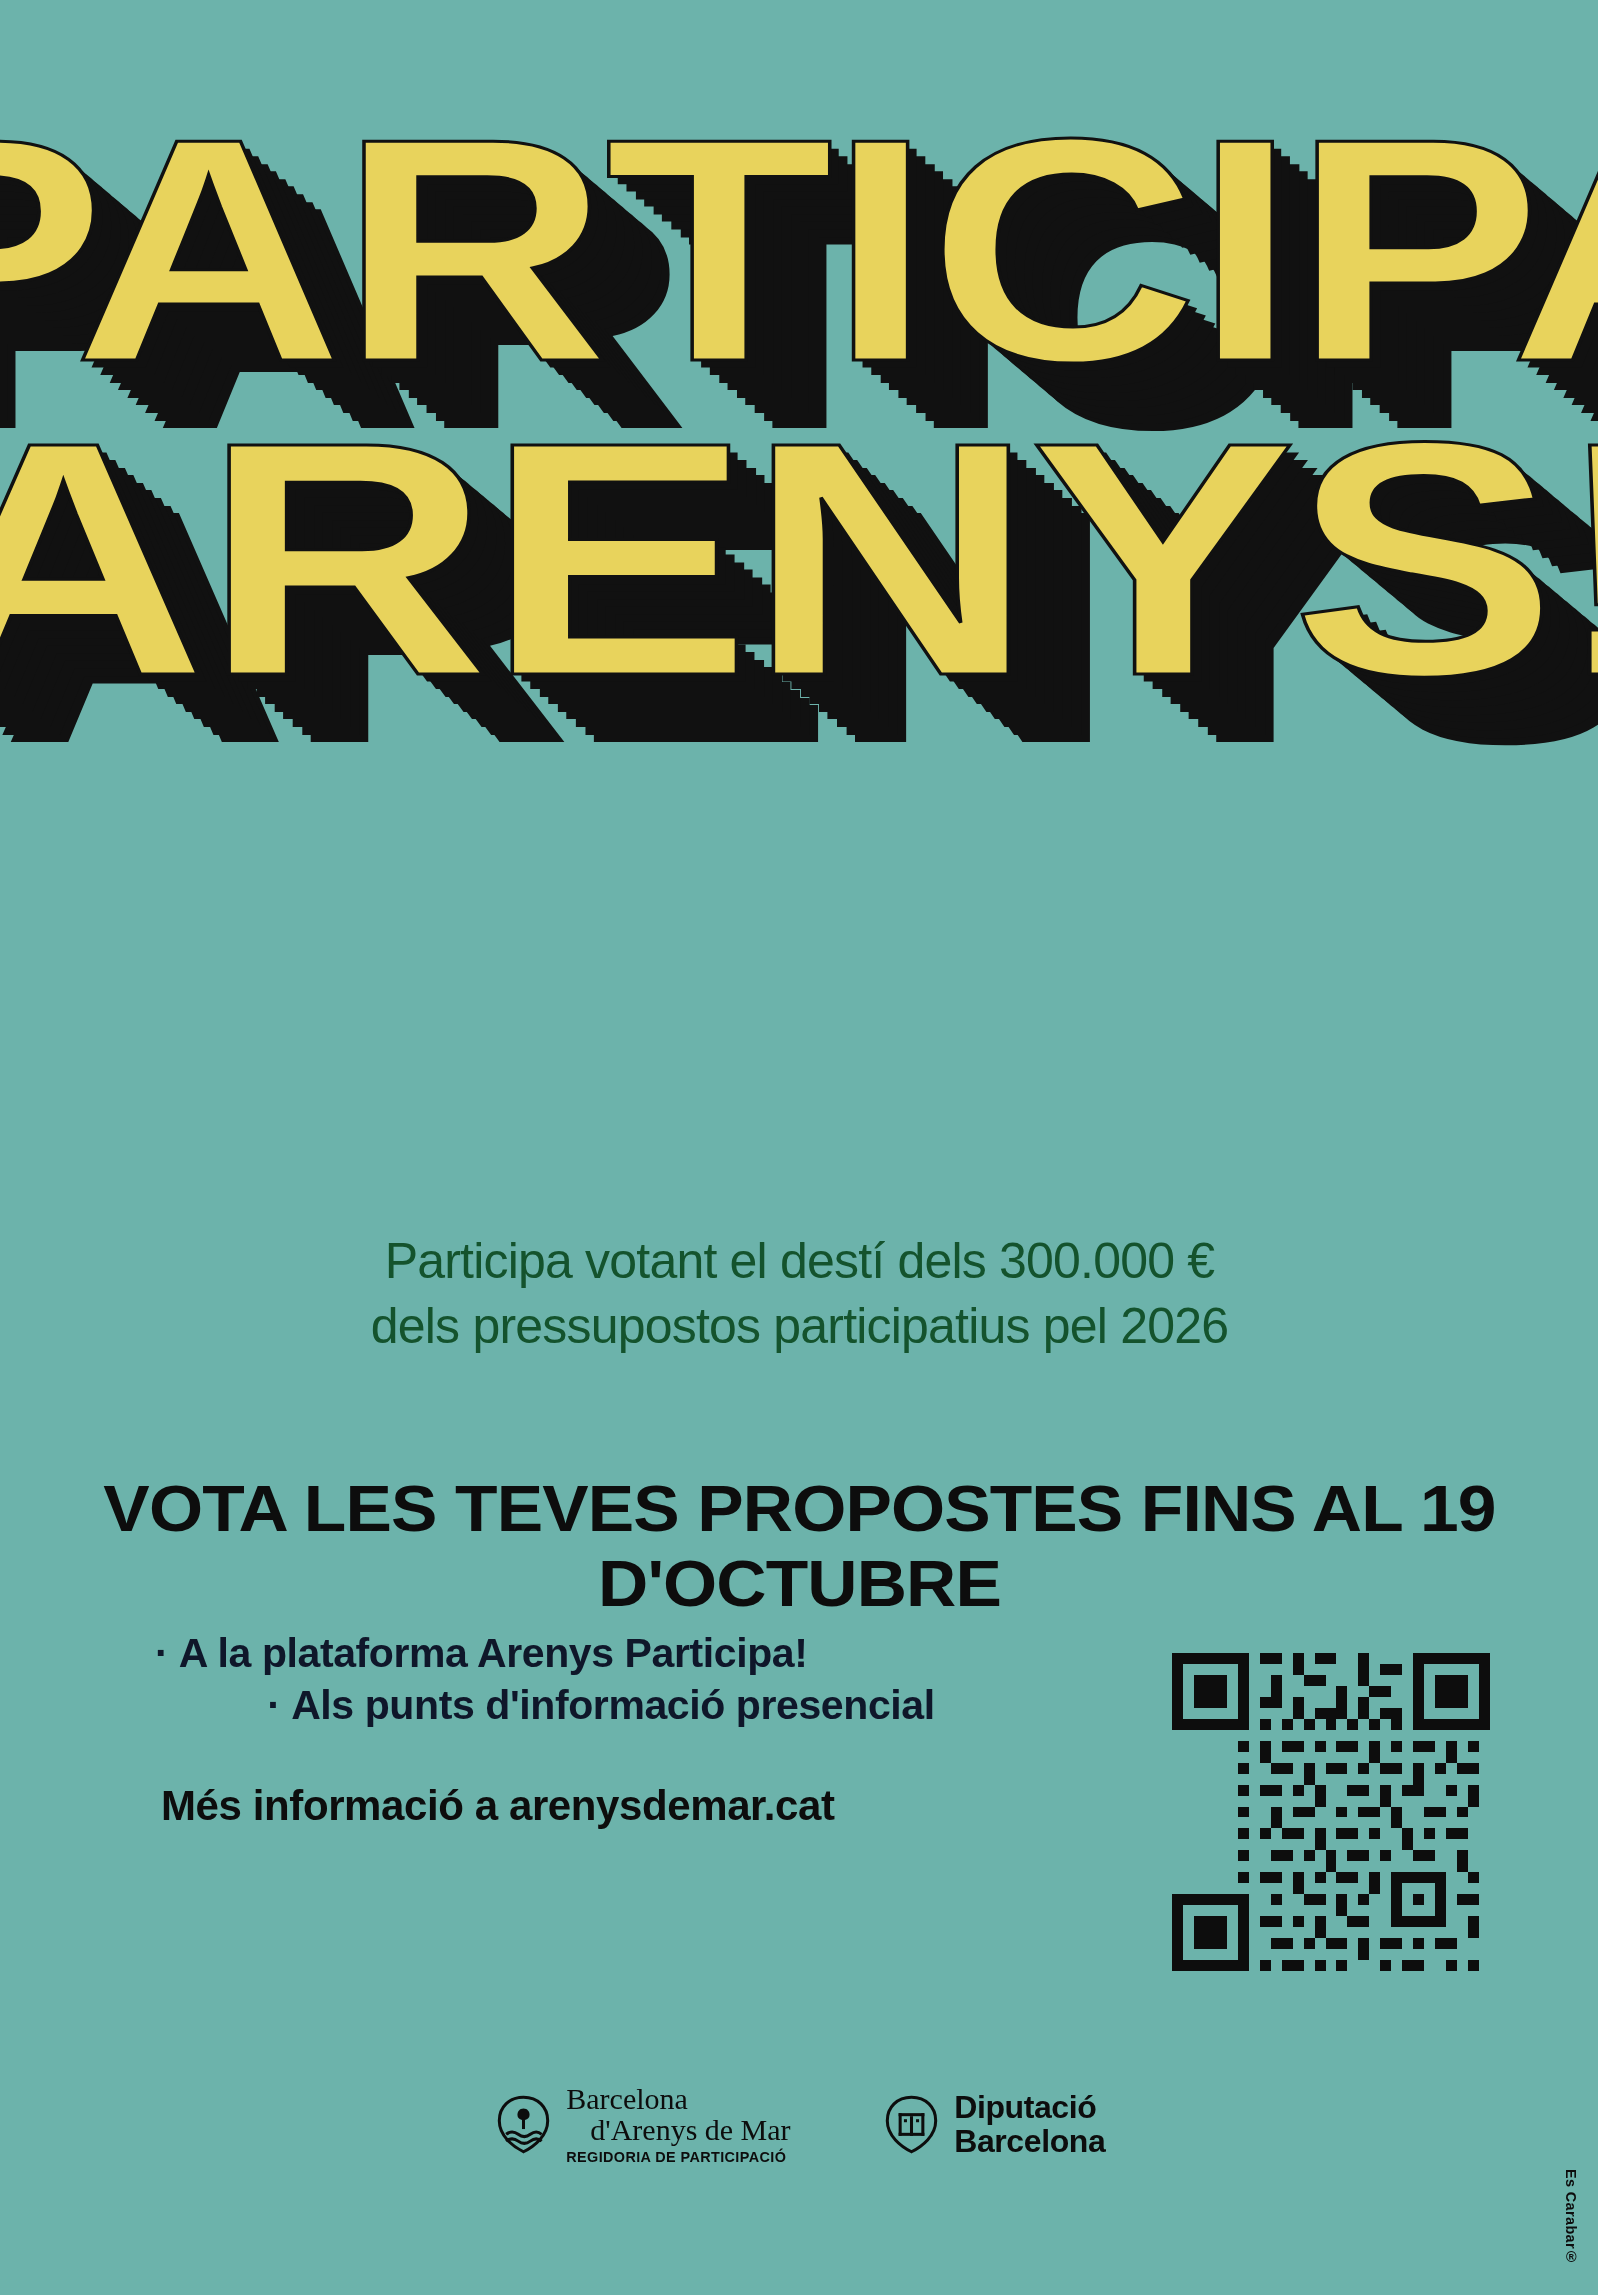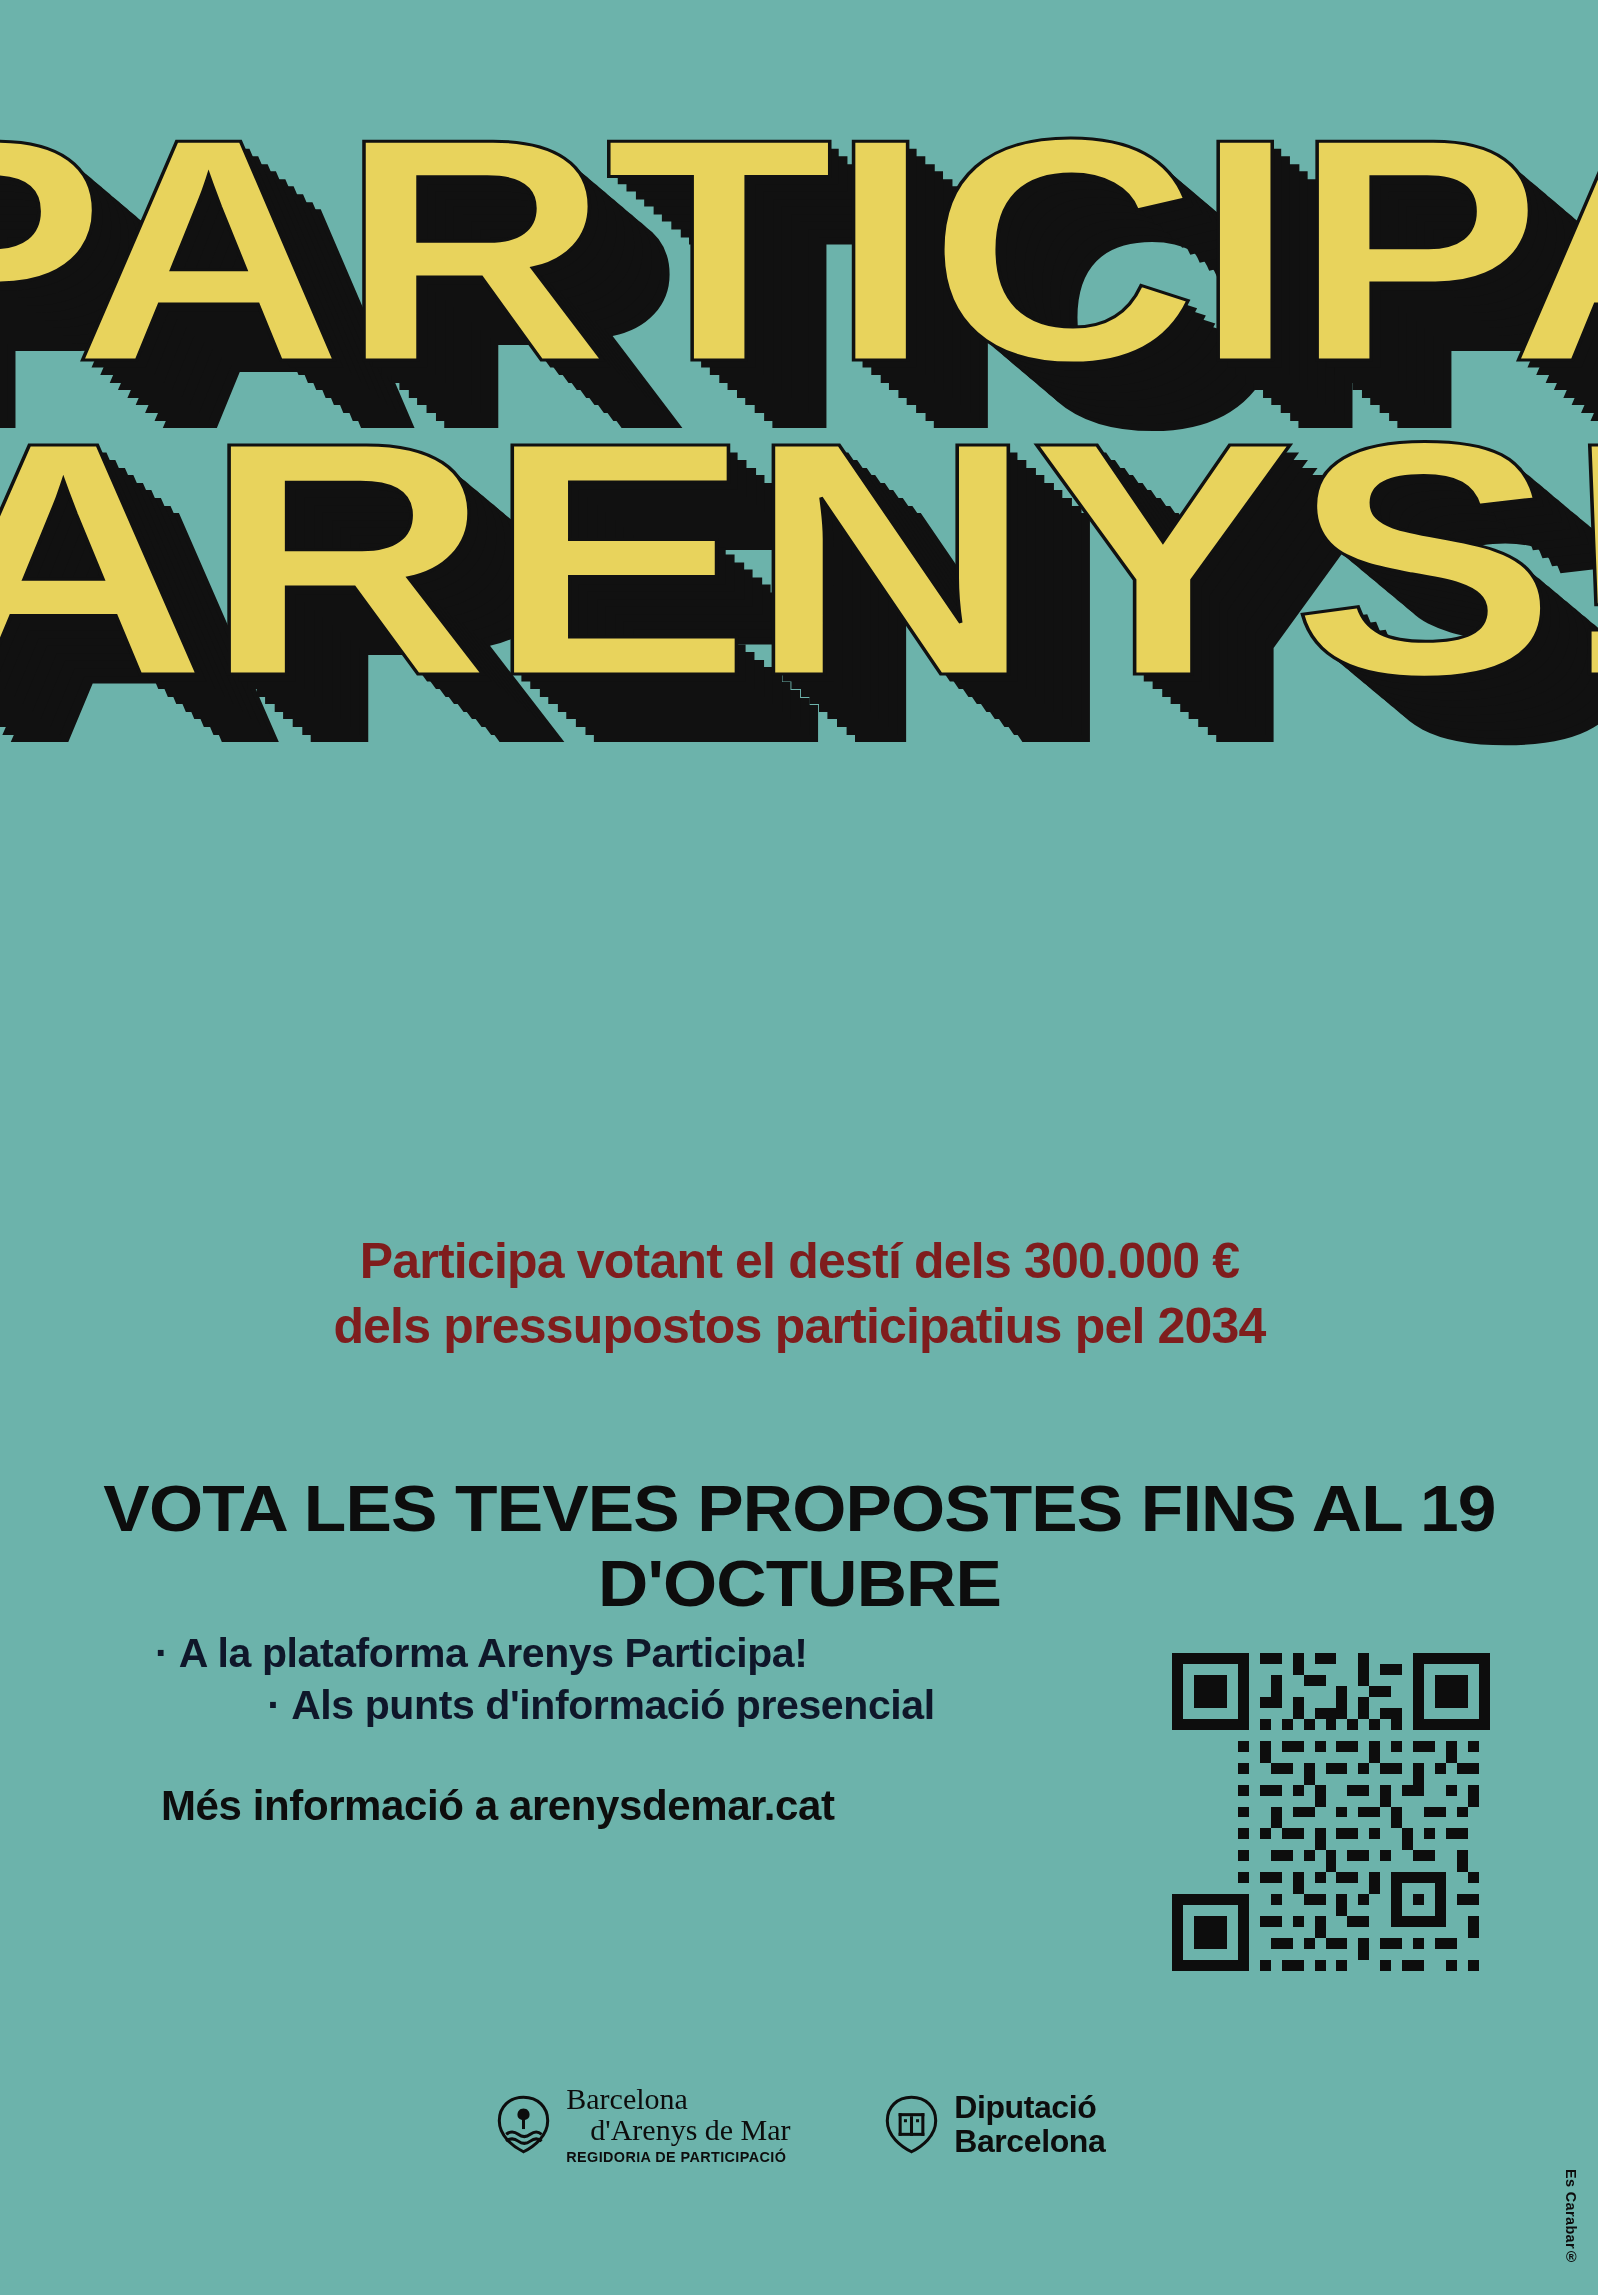--- a/index.html
+++ b/index.html
@@ -71,22 +71,22 @@
     -webkit-text-stroke: 3px #111;
   }
 
   
   .subtitle {
     position: absolute;
     left: 0;
     right: 0;
     top: 1229px;
     text-align: center;
-    color: #7f1d1d;
-    font-weight: bold;
+    color: #14532d;
+    font-weight: normal;
     font-size: 50px;
     line-height: 1.30;
     letter-spacing: -0.8px;
     padding: 0 113px;
     box-sizing: border-box;
   }
 
   
   .deadline {
     position: absolute;
@@ -212,21 +212,21 @@
 
 <div class="poster">
 
   <div class="headline">
     <span class="hl-line hl-line-1">PARTICIPA</span>
     <span class="hl-line hl-line-2">ARENYS!</span>
   </div>
 
   <div class="subtitle">
     <div>Participa votant el destí dels 300.000 €</div>
-    <div>dels pressupostos participatius pel 2034</div>
+    <div>dels pressupostos participatius pel 2026</div>
   </div>
 
   <div class="deadline">VOTA LES TEVES PROPOSTES FINS AL 19 D'OCTUBRE</div>
 
   <div class="info">
     <div class="bullet">
       <span class="dot">·</span><span>A la plataforma Arenys Participa!</span>
     </div>
 
     <div class="bullet bullet-2">

